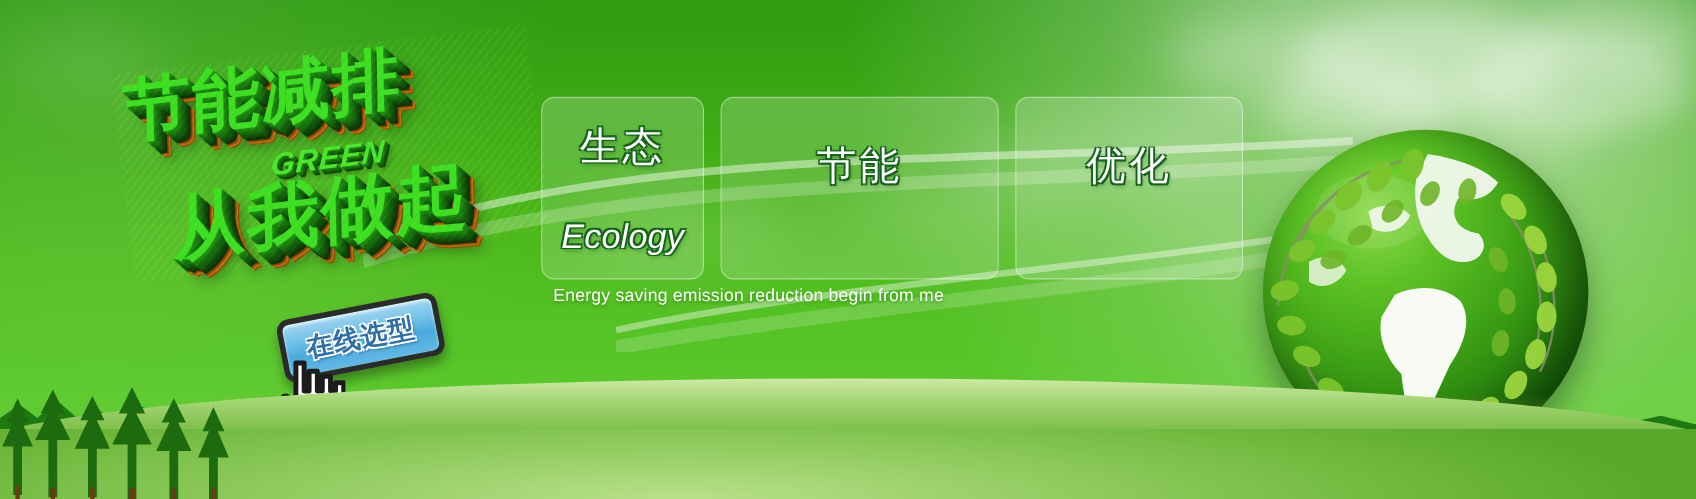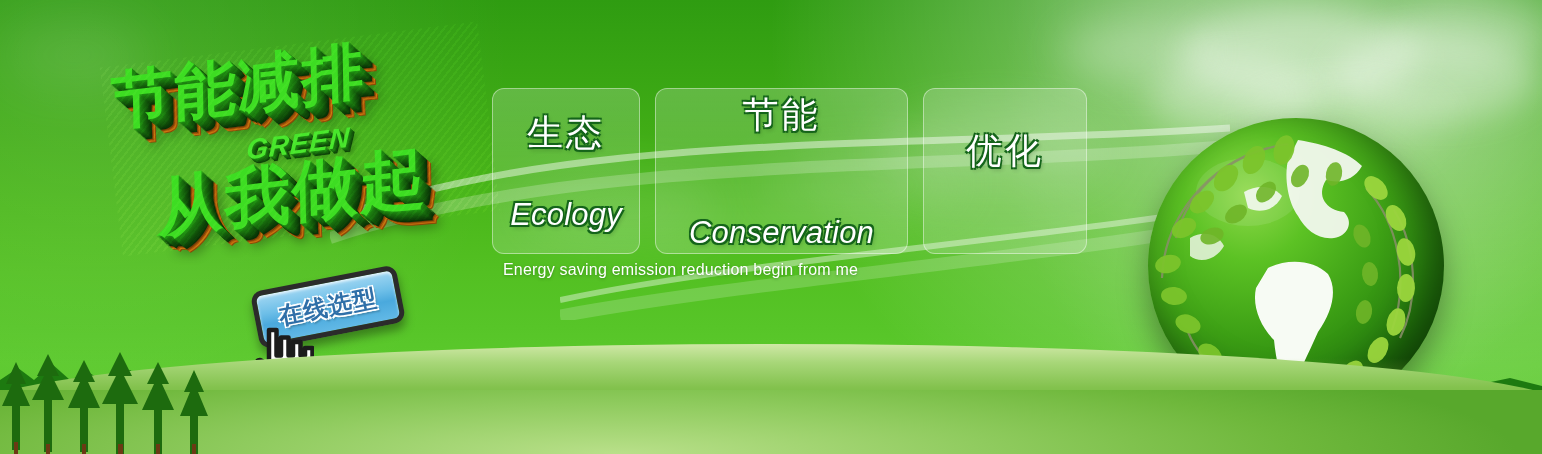--- a/index.html
+++ b/index.html
@@ -94,21 +94,21 @@
   .card{
     position:relative;
     background:linear-gradient(to bottom, rgba(255,255,255,.20) 0%, rgba(255,255,255,.13) 55%, rgba(255,255,255,.17) 100%);
     border:1px solid rgba(255,255,255,.42);
     border-radius:12px;
     display:flex;flex-direction:column;align-items:center;justify-content:center;
     box-sizing:border-box;
   }
   .card-a{width:148px;}
   .card-b{width:253px;gap:36px;}
-  .card-c{width:164px;align-items:center;}
+  .card-c{width:207px;align-items:center;}
   .card-cn{
     font-size:36px;font-weight:normal;color:#ffffff;letter-spacing:3px;
     margin-bottom:39px;
     text-shadow:
       -1.6px -1.6px 0 #14641a, 1.6px -1.6px 0 #14641a,
       -1.6px 1.6px 0 #14641a, 1.6px 1.6px 0 #14641a,
       0 0 3px rgba(20,100,26,.9), 2px 3px 4px rgba(0,0,0,.22);
   }
   .card-en{
     font-size:31px;color:#ffffff;letter-spacing:.2px;
@@ -227,21 +227,20 @@
     </svg>
   </div>
 
   <div class="cards">
     <div class="card card-a">
       <div class="card-cn">生态</div>
       <div class="card-en">Ecology</div>
     </div>
     <div class="card card-b">
       <div class="card-cn">节能</div>
-      <div class="card-en">Conservation</div>
     </div>
     <div class="card card-c">
       <div class="card-cn">优化</div>
     </div>
   </div>
 
   <div class="tagline">Energy saving emission reduction begin from me</div>
 
   <div class="globe">
     <div class="globe-ball">

